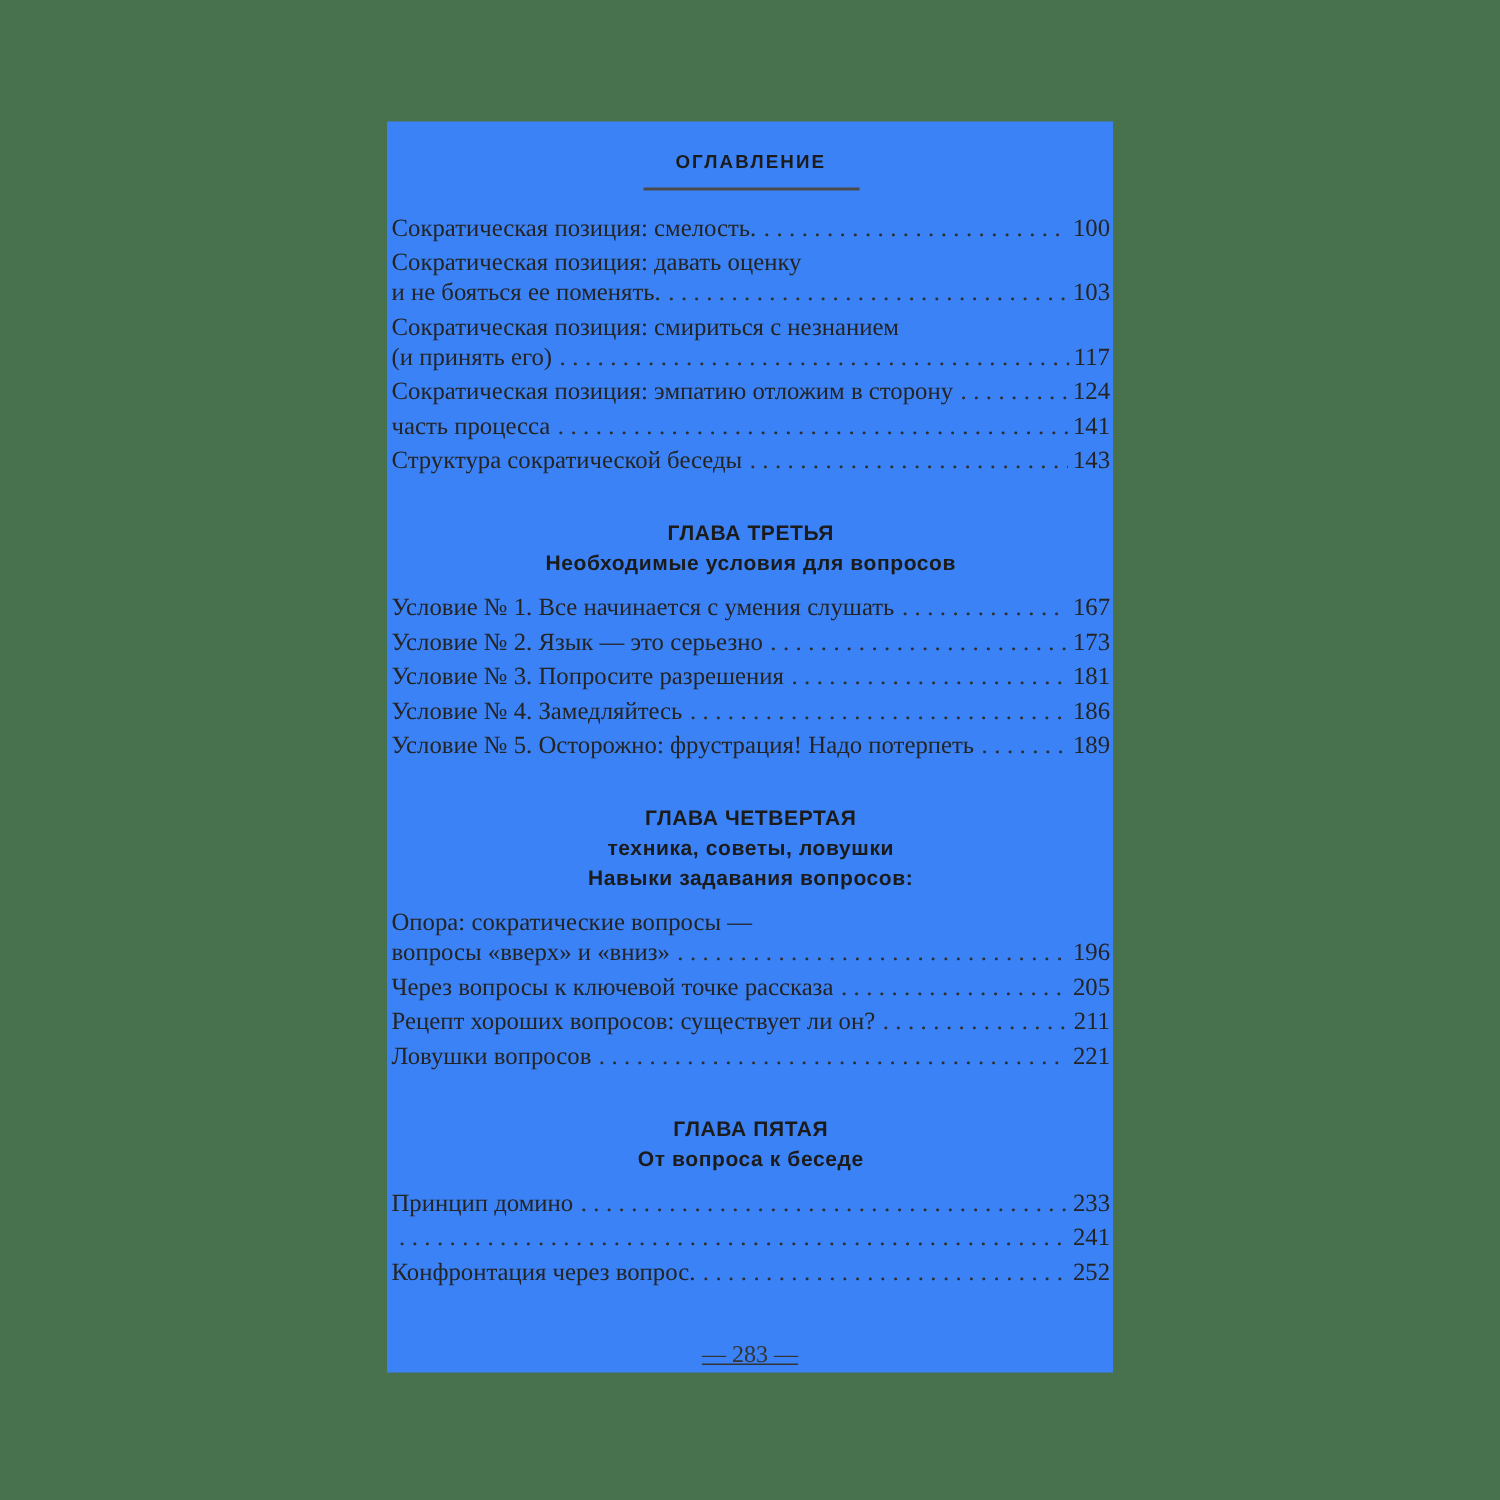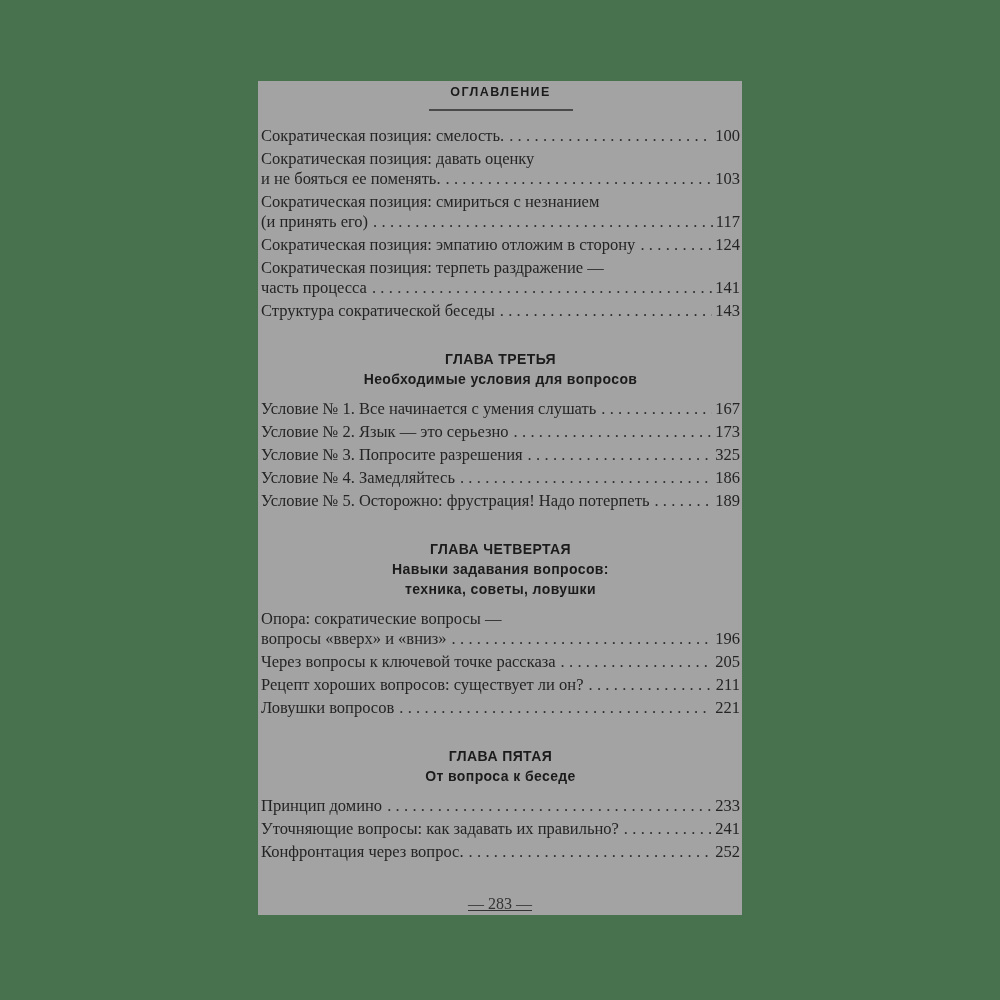--- a/index.html
+++ b/index.html
@@ -13,23 +13,23 @@
     width: 1000px;
     height: 1000px;
     display: flex;
     justify-content: center;
     align-items: flex-start;
   }
   .book-page {
     width: 484px;
     height: 834px;
     margin-top: 81px;
-    background: #a3a3a3;
+    background: #3b82f6;
     position: relative;
-    padding: 4px 2px 0 3px;
+    padding: 20px 2px 0 3px;
   }
   .toc-title {
     text-align: center;
     font-family: "Liberation Sans", sans-serif;
     font-weight: bold;
     font-size: 12.5px;
     letter-spacing: 1.4px;
     color: #1B1B1B;
     line-height: 15px;
   }
@@ -114,21 +114,20 @@
           </div>
         </div>
         <div class="entry">
           <div class="entry-last">
             <span class="txt">Сократическая позиция: эмпатию отложим в сторону</span>
             <span class="leader">................................................................................</span>
             <span class="pg">124</span>
           </div>
         </div>
         <div class="entry">
-          <div class="entry-line">Сократическая позиция: терпеть раздражение —</div>
           <div class="entry-last">
             <span class="txt">часть процесса</span>
             <span class="leader">................................................................................</span>
             <span class="pg">141</span>
           </div>
         </div>
         <div class="entry">
           <div class="entry-last">
             <span class="txt">Структура сократической беседы</span>
             <span class="leader">................................................................................</span>
@@ -150,41 +149,41 @@
           <div class="entry-last">
             <span class="txt">Условие № 2. Язык — это серьезно</span>
             <span class="leader">................................................................................</span>
             <span class="pg">173</span>
           </div>
         </div>
         <div class="entry">
           <div class="entry-last">
             <span class="txt">Условие № 3. Попросите разрешения</span>
             <span class="leader">................................................................................</span>
-            <span class="pg">325</span>
+            <span class="pg">181</span>
           </div>
         </div>
         <div class="entry">
           <div class="entry-last">
             <span class="txt">Условие № 4. Замедляйтесь</span>
             <span class="leader">................................................................................</span>
             <span class="pg">186</span>
           </div>
         </div>
         <div class="entry">
           <div class="entry-last">
             <span class="txt">Условие № 5. Осторожно: фрустрация! Надо потерпеть</span>
             <span class="leader">................................................................................</span>
             <span class="pg">189</span>
           </div>
         </div>
         <div class="chapter-head">
           <div>ГЛАВА ЧЕТВЕРТАЯ</div>
+          <div>техника, советы, ловушки</div>
           <div>Навыки задавания вопросов:</div>
-          <div>техника, советы, ловушки</div>
         </div>
         <div class="entry">
           <div class="entry-line">Опора: сократические вопросы —</div>
           <div class="entry-last">
             <span class="txt">вопросы «вверх» и «вниз»</span>
             <span class="leader">................................................................................</span>
             <span class="pg">196</span>
           </div>
         </div>
         <div class="entry">
@@ -214,21 +213,20 @@
         </div>
         <div class="entry">
           <div class="entry-last">
             <span class="txt">Принцип домино</span>
             <span class="leader">................................................................................</span>
             <span class="pg">233</span>
           </div>
         </div>
         <div class="entry">
           <div class="entry-last">
-            <span class="txt">Уточняющие вопросы: как задавать их правильно?</span>
             <span class="leader">................................................................................</span>
             <span class="pg">241</span>
           </div>
         </div>
         <div class="entry">
           <div class="entry-last">
             <span class="txt">Конфронтация через вопрос.</span>
             <span class="leader">................................................................................</span>
             <span class="pg">252</span>
           </div>

